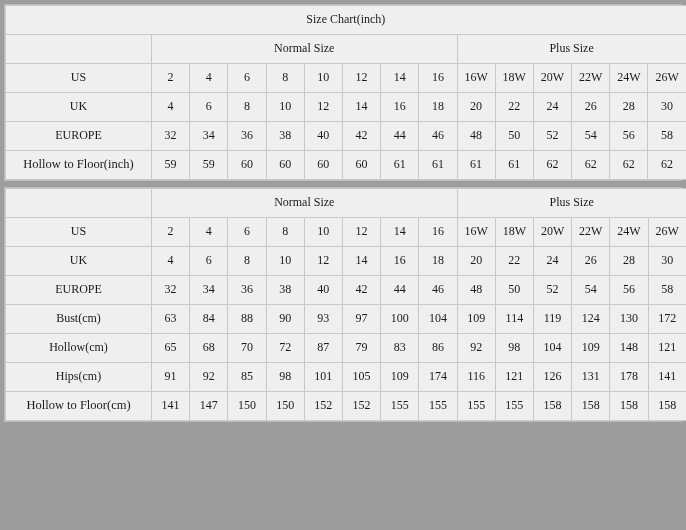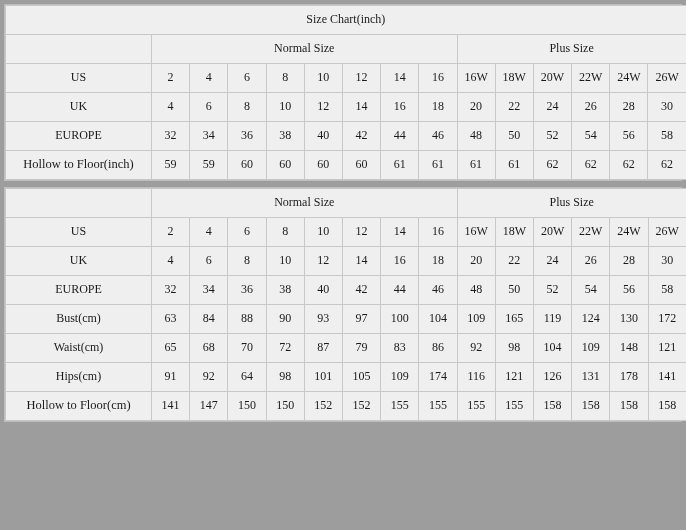--- a/index.html
+++ b/index.html
@@ -268,50 +268,50 @@
           <td class="rowlabel">Bust(cm)</td>
           <td class="val">63</td>
           <td class="val">84</td>
           <td class="val">88</td>
           <td class="val">90</td>
           <td class="val">93</td>
           <td class="val">97</td>
           <td class="val">100</td>
           <td class="val">104</td>
           <td class="val">109</td>
-          <td class="val">165</td>
+          <td class="val">114</td>
           <td class="val">119</td>
           <td class="val">124</td>
           <td class="val">130</td>
           <td class="val">172</td>
         </tr>
 
         <tr>
-          <td class="rowlabel">Waist(cm)</td>
+          <td class="rowlabel">Hollow(cm)</td>
           <td class="val">65</td>
           <td class="val">68</td>
           <td class="val">70</td>
           <td class="val">72</td>
           <td class="val">87</td>
           <td class="val">79</td>
           <td class="val">83</td>
           <td class="val">86</td>
           <td class="val">92</td>
           <td class="val">98</td>
           <td class="val">104</td>
           <td class="val">109</td>
           <td class="val">148</td>
           <td class="val">121</td>
         </tr>
 
         <tr>
           <td class="rowlabel">Hips(cm)</td>
           <td class="val">91</td>
           <td class="val">92</td>
-          <td class="val">64</td>
+          <td class="val">85</td>
           <td class="val">98</td>
           <td class="val">101</td>
           <td class="val">105</td>
           <td class="val">109</td>
           <td class="val">174</td>
           <td class="val">116</td>
           <td class="val">121</td>
           <td class="val">126</td>
           <td class="val">131</td>
           <td class="val">178</td>

